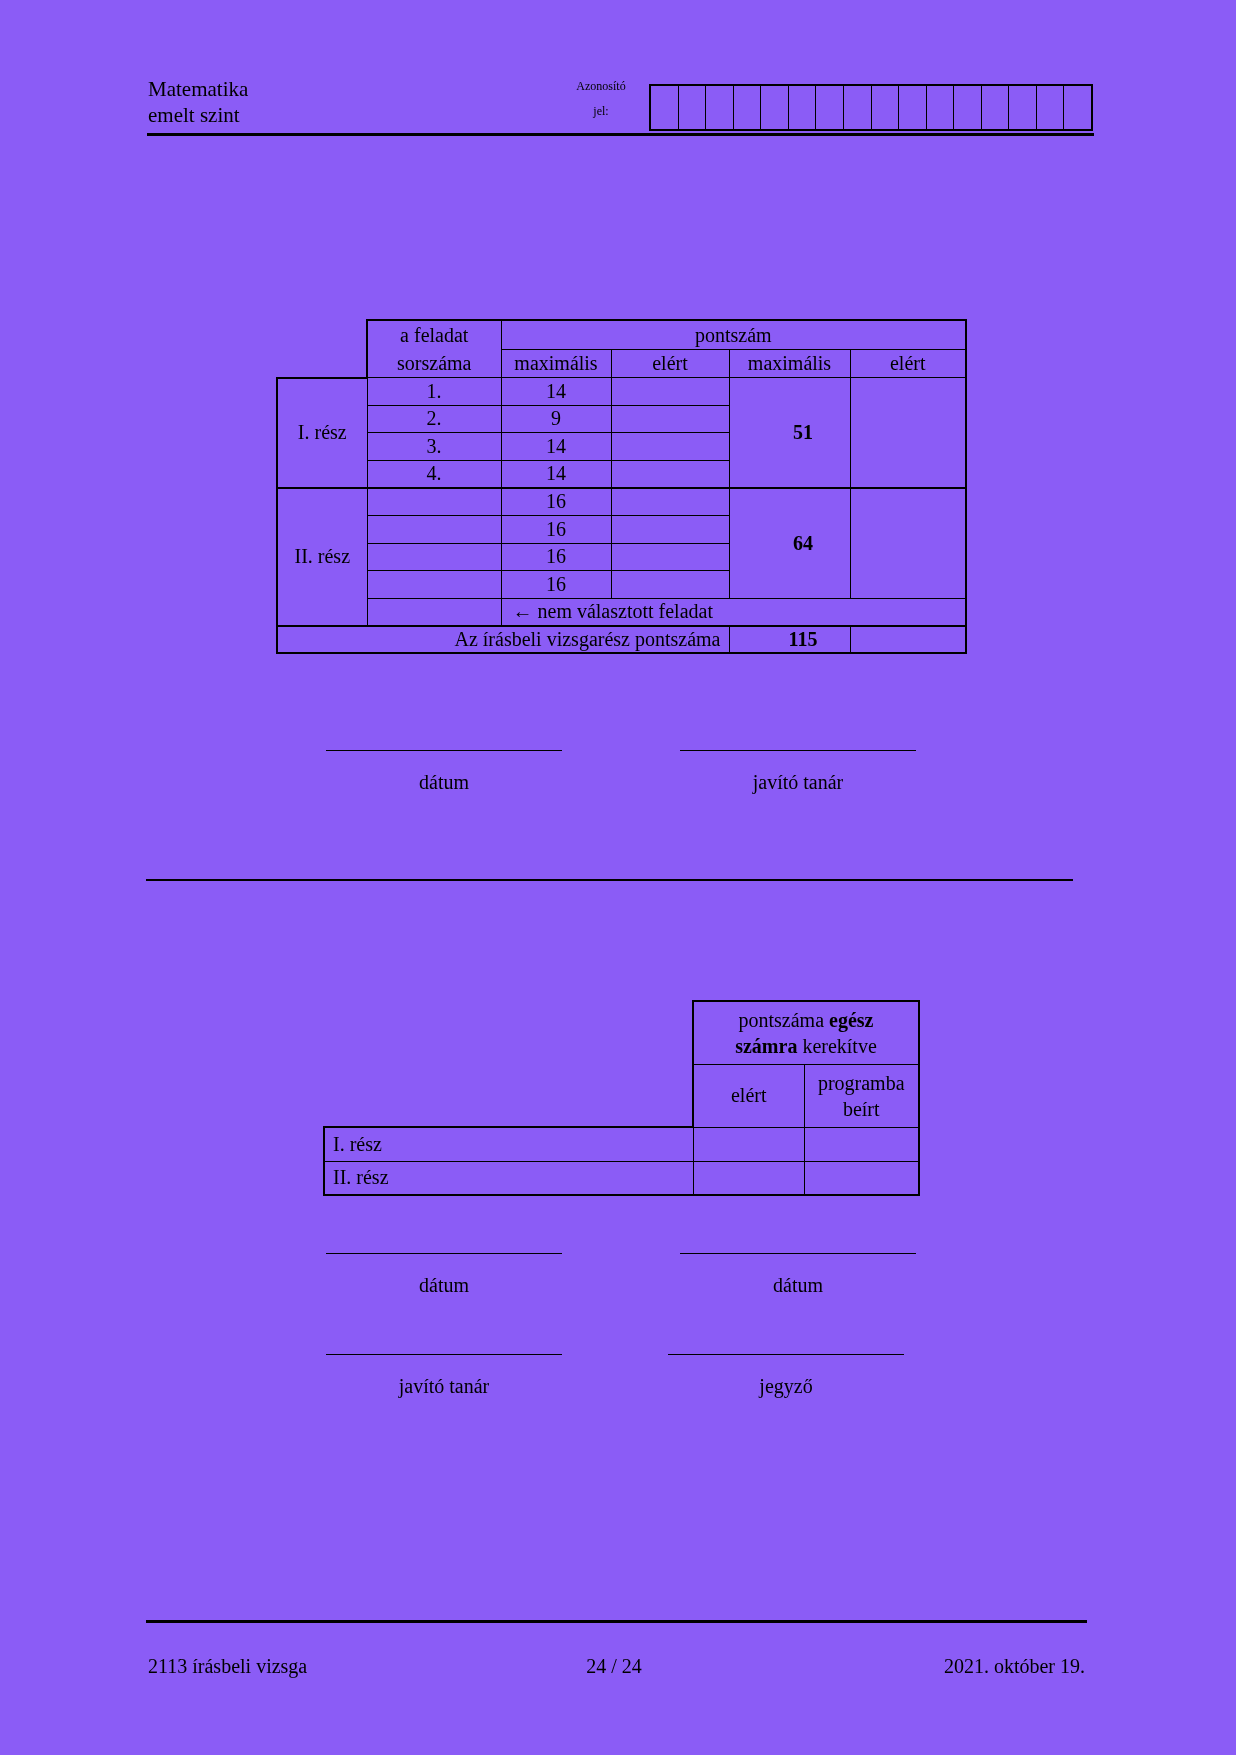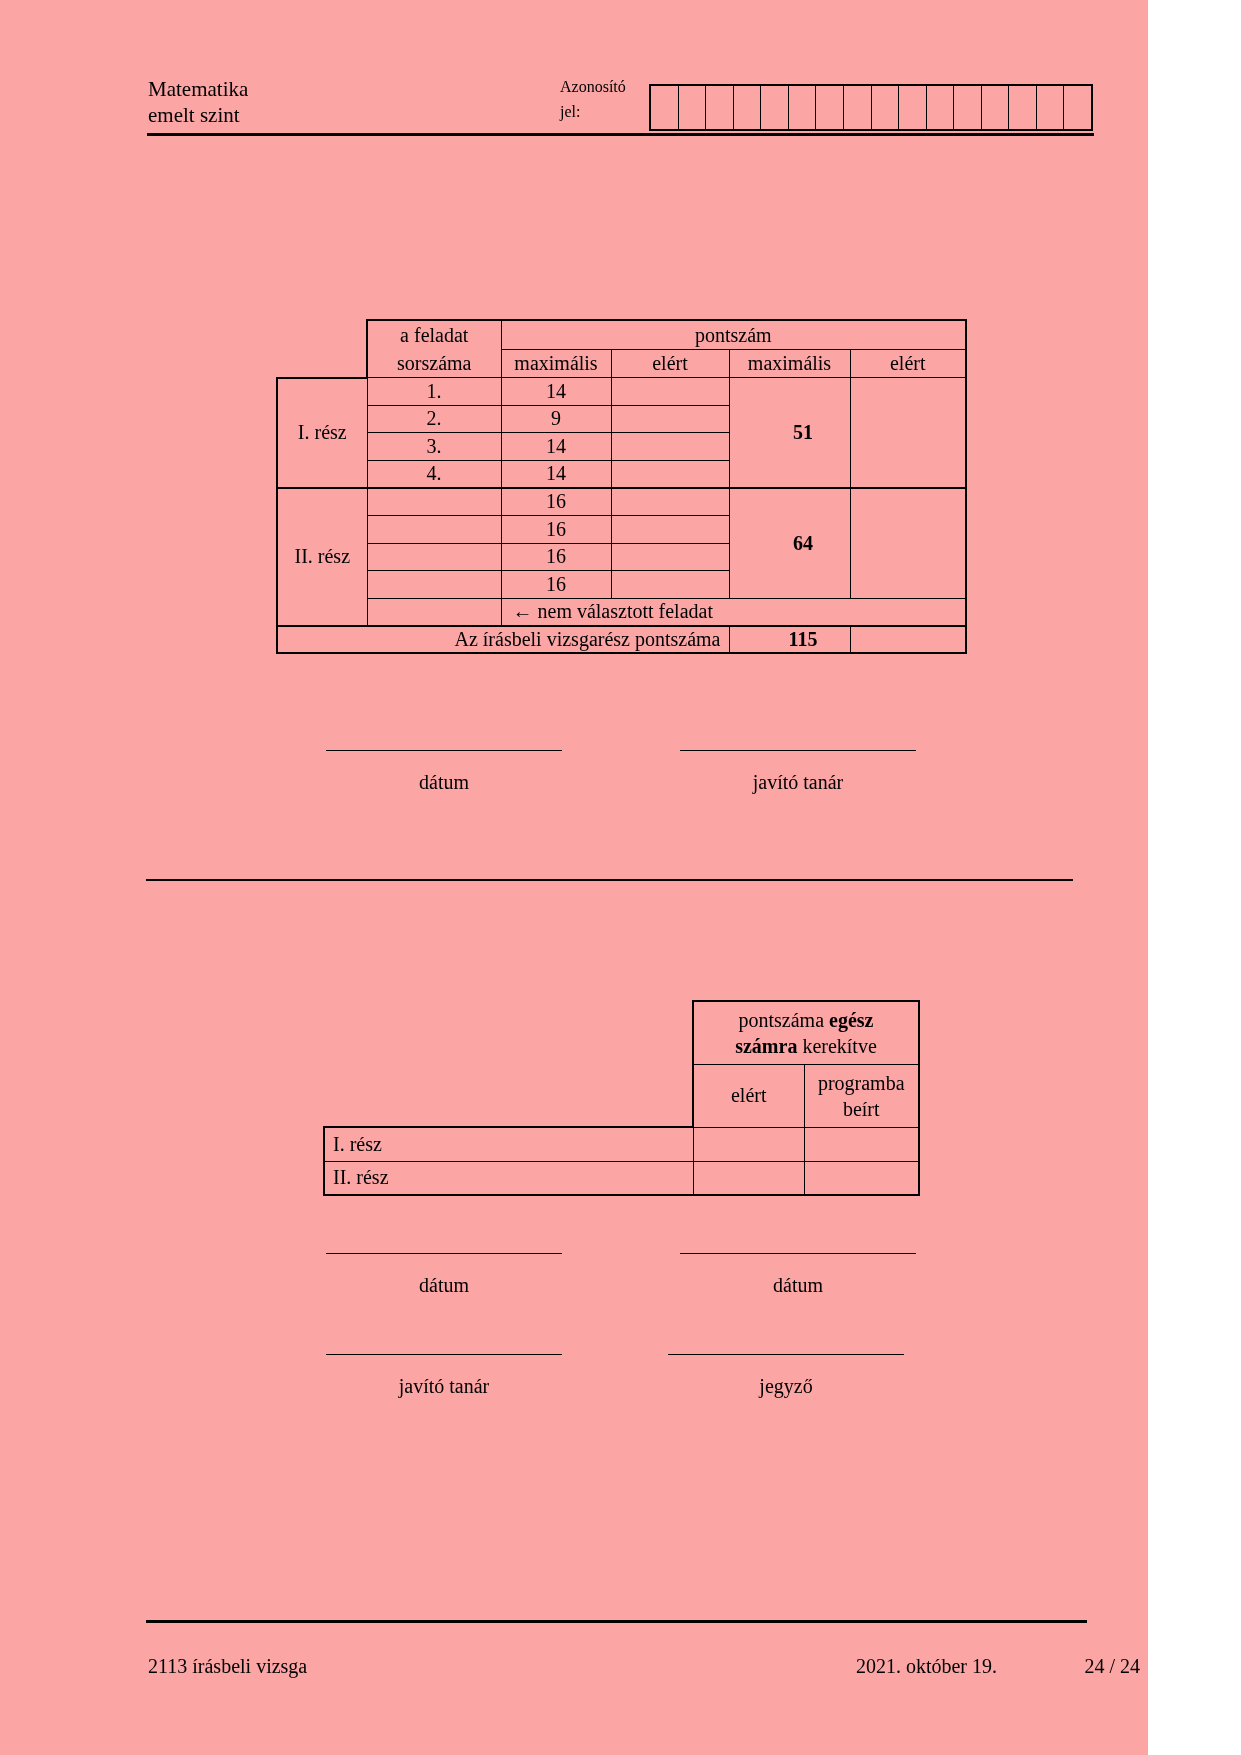--- a/index.html
+++ b/index.html
@@ -1,25 +1,25 @@
 <!DOCTYPE html>
 <html><head>
 <meta charset="utf-8">
 <style>
   * { margin:0; padding:0; box-sizing:border-box; }
   html,body { background:#ffffff; }
   .page {
-    position:relative; width:1148px; height:1755px; background:#fca5a5; color:#000;
+    position:relative; width:1236px; height:1755px; background:#8b5cf6; color:#000;
     font-family:"Liberation Serif","DejaVu Serif",serif; overflow:hidden;
   }
 
   
   .title { position:absolute; left:148px; top:76px; font-size:21px; line-height:26px; }
-  .id-label { position:absolute; left:560px; top:74px; width:110px; text-align:left;
-              font-size:16px; line-height:25px; }
+  .id-label { position:absolute; left:546px; top:74px; width:110px; text-align:center;
+              font-size:12px; line-height:25px; }
   .id-boxes { position:absolute; left:649px; top:84px; width:444px; height:47px;
               border:2px solid #000; display:flex; }
   .id-cell { flex:1 1 0; border-left:1px solid #000; }
   .id-cell:first-child { border-left:none; }
 
   .rule { position:absolute; background:#000; }
   .rule-header { left:147px; top:133px; width:947px; height:3px; }
   .rule-mid    { left:146px; top:879px; width:927px; height:2px; }
   .rule-footer { left:146px; top:1620px; width:941px; height:3px; }
 
@@ -46,21 +46,21 @@
   .t2 .rlabel { text-align:left; padding-left:8px; }
 
   
   .sig { position:absolute; width:236px; text-align:center; font-size:20px; }
   .sig-line { border-top:1.5px solid #000; height:0; }
   .sig-label { margin-top:20px; }
 
   
   .footer-text { position:absolute; top:1655px; font-size:20px; }
   .f-left { left:148px; }
-  .f-center { left:0; right:8px; text-align:right; }
+  .f-center { left:0; right:8px; text-align:center; }
   .f-right { right:151px; }
 </style>
 </head>
 <body>
 
 <div class="page">
 
   <div class="title">
     <div>Matematika</div>
     <div>emelt szint</div>

